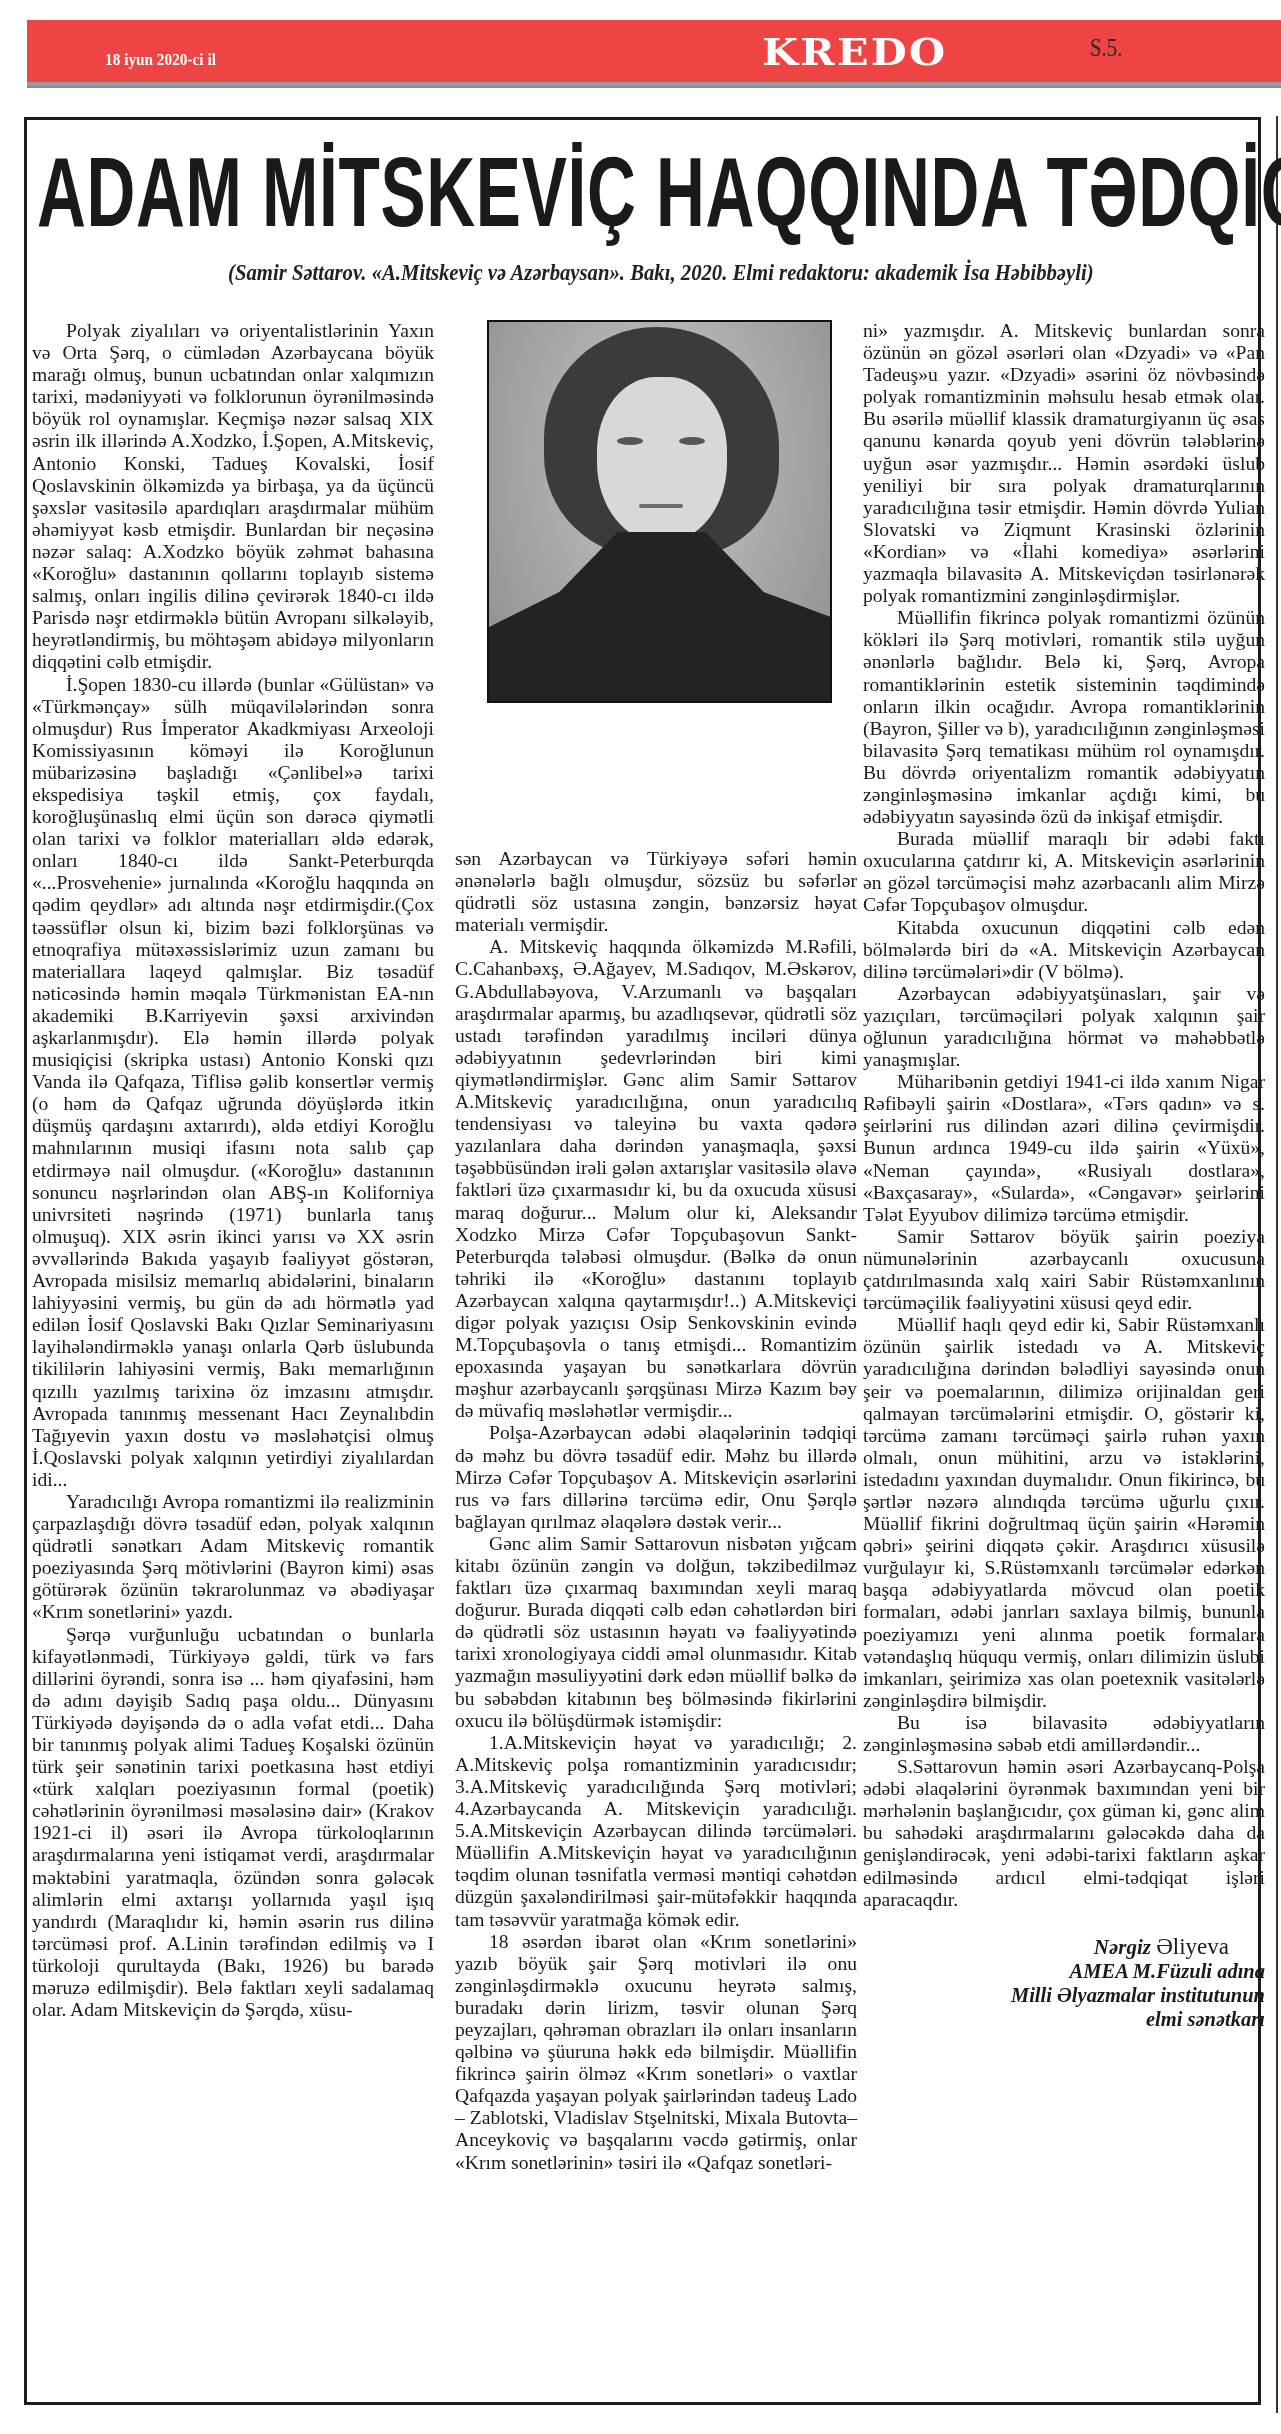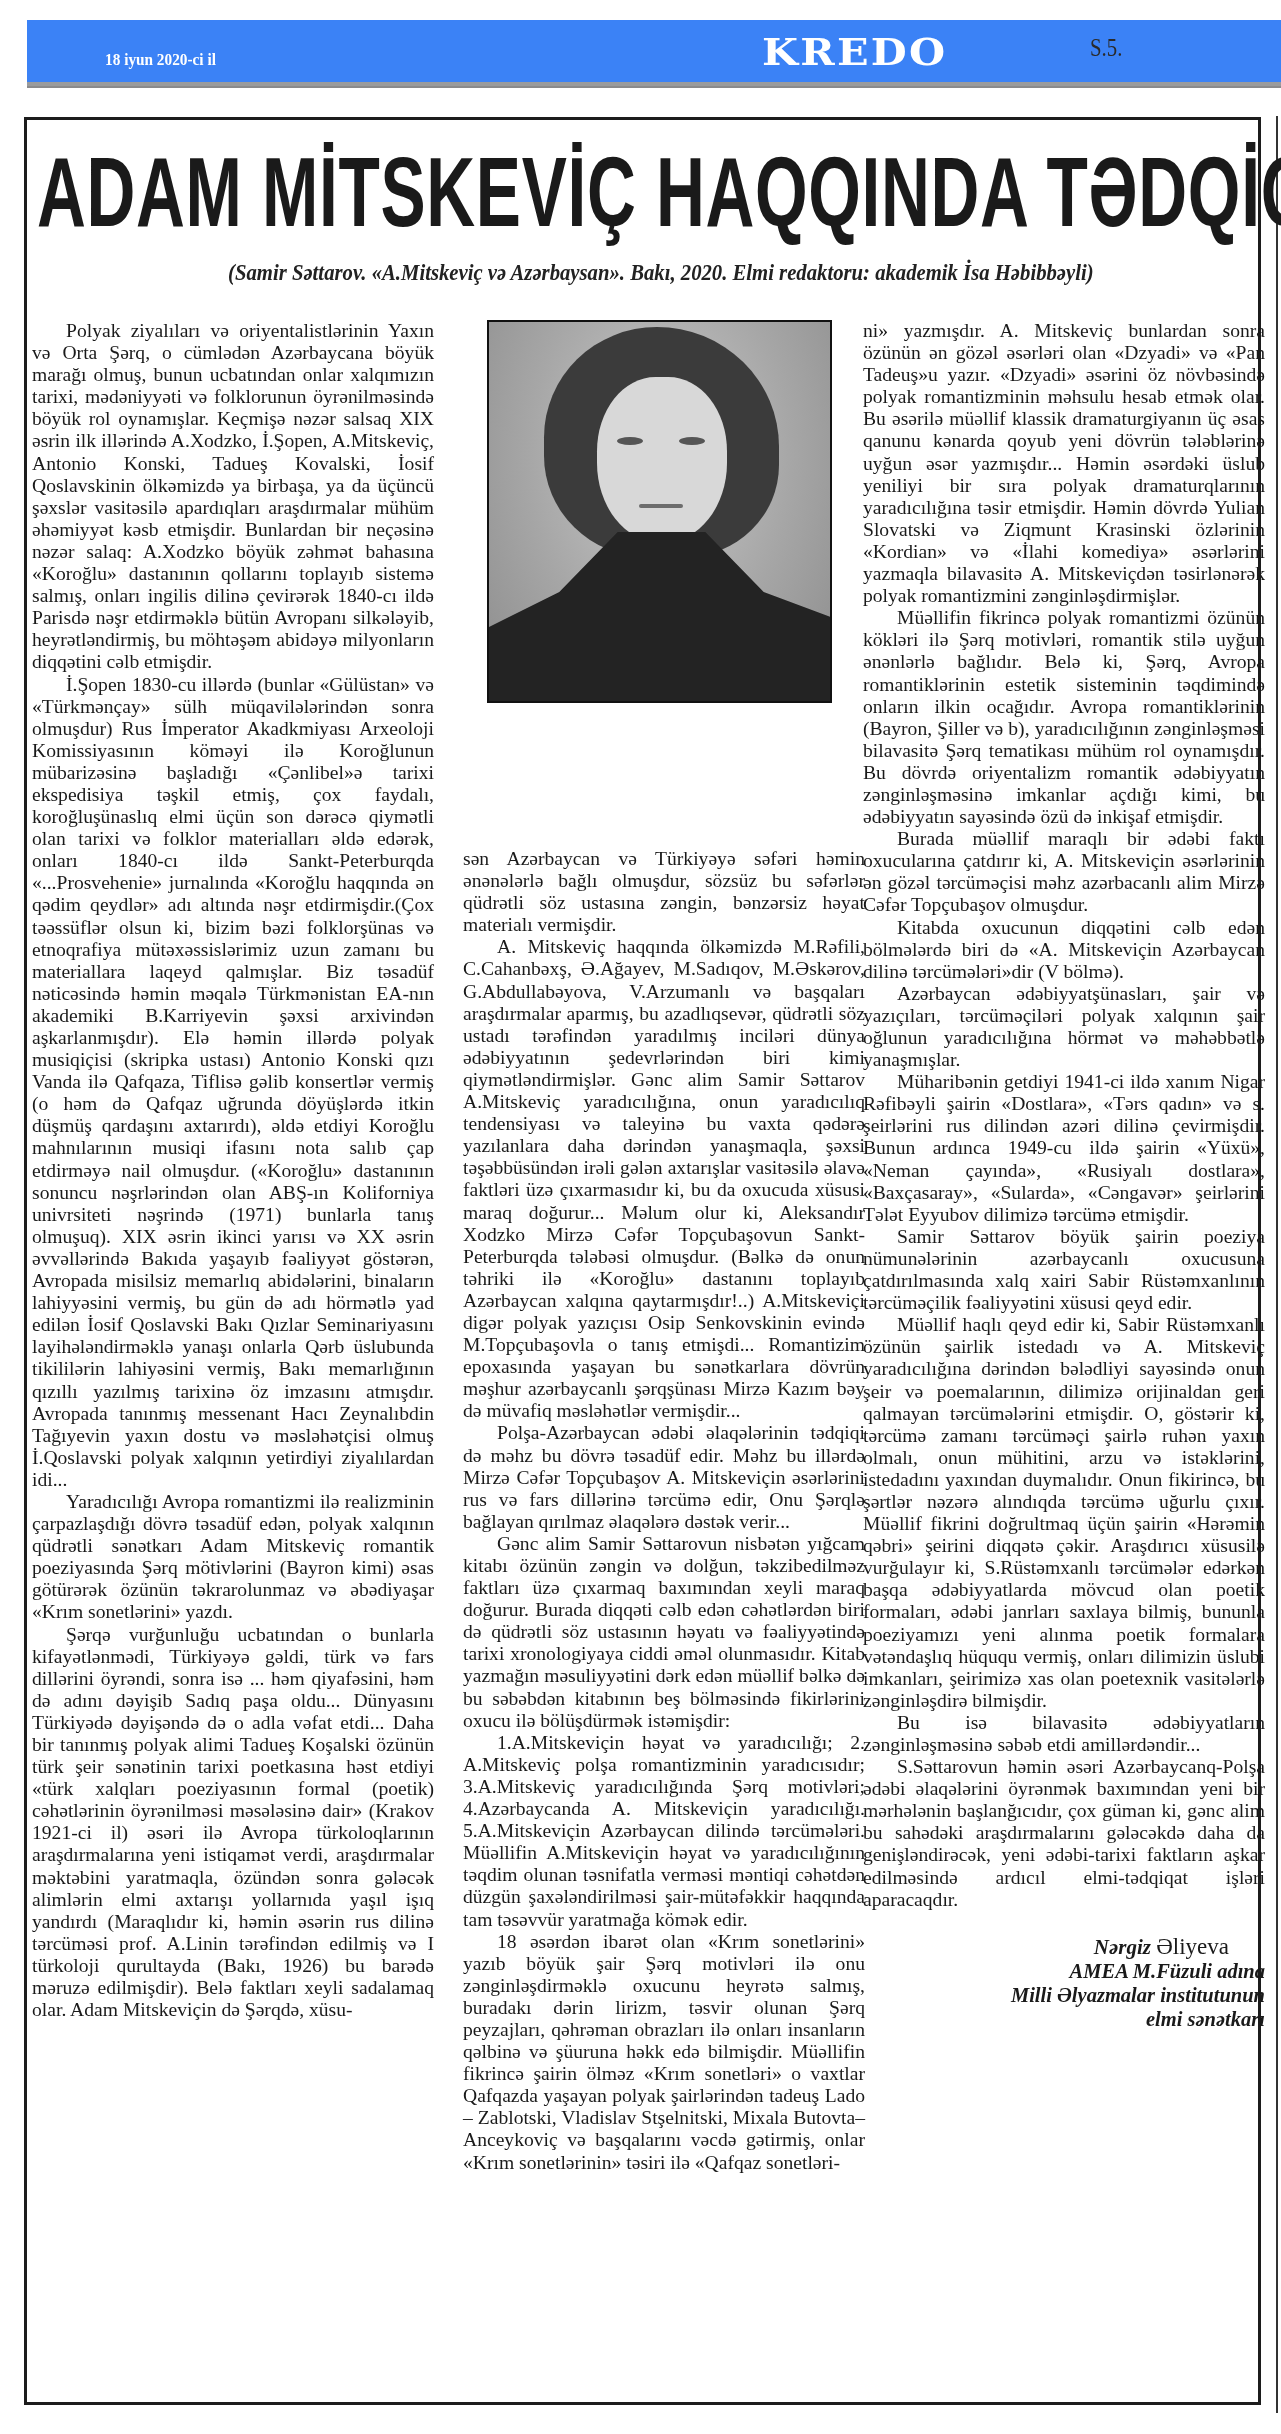--- a/index.html
+++ b/index.html
@@ -1,20 +1,20 @@
 <!DOCTYPE html>
 <html><head>
 <meta charset="utf-8">
 <style>
   html, body { margin: 0; padding: 0; background: #ffffff; }
   body { width: 1281px; height: 2434px; position: relative; overflow: hidden; }
 
   .masthead {
     position: absolute; left: 27px; top: 20px; width: 1254px; height: 66px;
-    background: #3b82f6; border-bottom: 2px solid #8a8a8c;
+    background: #ef4444; border-bottom: 2px solid #8a8a8c;
     box-shadow: inset 0 -4px 0 #9a9b9d;
   }
   .masthead .date {
     position: absolute; left: 78px; top: 30px;
     font-family: "Liberation Serif", serif; font-weight: bold; font-size: 17px;
     color: #ffffff; transform: scaleX(0.9); transform-origin: left center;
   }
   .masthead .logo {
     position: absolute; left: 735px; top: 10px;
     font-family: "DejaVu Serif", serif; font-weight: bold; font-size: 37px;
@@ -47,21 +47,21 @@
   .col {
     position: absolute; top: 200px; width: 402px;
     font-family: "Liberation Serif", serif; font-size: 19.6px; line-height: 22.1px; color: #1a1a1a;
     text-align: justify; hyphens: manual;
   }
   .col p { margin: 0; text-indent: 34px; }
   .col p.cont { text-indent: 0; }
   .col1 { left: 5px; }
   .col2 { left: 428px; }
   .col3 { left: 836px; }
-  .col2 .text { position: absolute; top: 528px; left: 8px; width: 402px; }
+  .col2 .text { position: absolute; top: 528px; left: 0; width: 402px; }
 
   .portrait {
     position: absolute; left: 460px; top: 200px; width: 345px; height: 383px;
     border: 2px solid #111; box-sizing: border-box; overflow: hidden;
     background: radial-gradient(ellipse at 50% 35%, #c9c9c9 0%, #a6a6a6 55%, #8c8c8c 100%);
   }
   .portrait .hair {
     position: absolute; left: 55px; top: 5px; width: 235px; height: 230px;
     border-radius: 48% 52% 40% 44%; background: #3b3b3b;
   }

